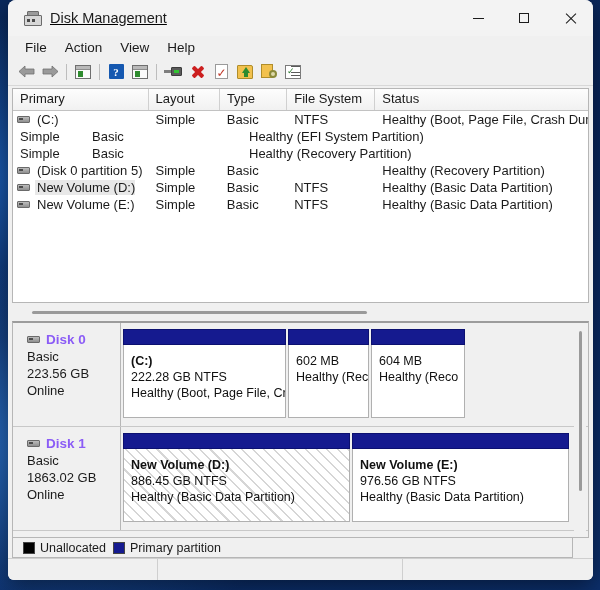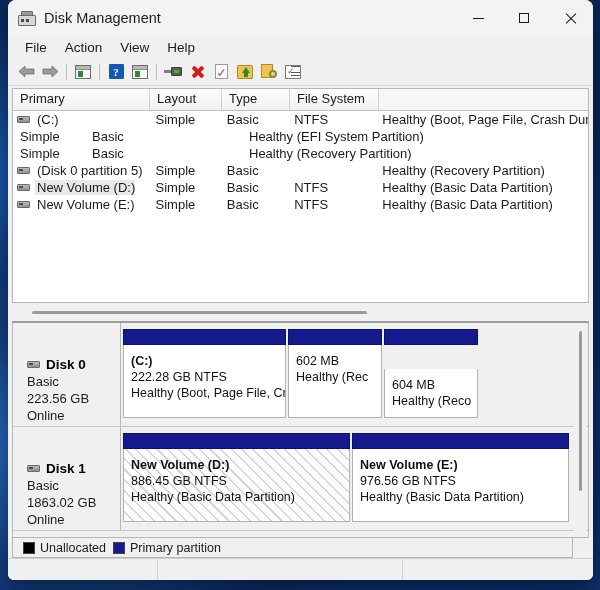--- a/index.html
+++ b/index.html
@@ -27,21 +27,21 @@
     overflow: hidden;
     display: flex; flex-direction: column;
   }
   
   #titlebar {
     height: 36px; flex: 0 0 36px;
     background: #f3f3f3;
     display: flex; align-items: center;
     position: relative;
   }
-  #title-left { display: flex; align-items: center; padding-left: 10px; }
+  #title-left { display: flex; align-items: center; padding-left: 16px; text-decoration: underline; }
   .app-icon { width: 18px; height: 15px; position: relative; margin-right: 8px; }
   .app-icon .body {
     position: absolute; left: 0; top: 4px; width: 18px; height: 11px;
     background: #d7d7d7; border: 1px solid #6b6b6b; border-radius: 1px;
   }
   .app-icon .top {
     position: absolute; left: 3px; top: 0px; width: 12px; height: 5px;
     background: #9a9a9a; border: 1px solid #6b6b6b; border-radius: 1px 1px 0 0;
   }
   .app-icon .s1, .app-icon .s2 {
@@ -181,22 +181,22 @@
     border-top: 2px solid #9c9c9c;
     margin: 0 4px; position: relative; overflow: hidden;
   }
   .diskrow { display: flex; height: 104px; position: relative;
              border-bottom: 1px solid #c8c8c8; }
   .diskinfo {
     flex: 0 0 108px; background: #f0f0f0;
     border-right: 1px solid #b6b6b6;
     padding: 9px 0 0 14px;
   }
-  .diskinfo .dname { font-size: 13.5px; font-weight: bold; color: #000000;
-             display: flex; align-items: center; gap: 6px; margin-top: 25px; }
+  .diskinfo .dname { font-size: 13.5px; font-weight: bold; color: #8b5cf6;
+             display: flex; align-items: center; gap: 6px; }
   .diskinfo .dname .drv-ico { width: 13px; height: 7px; }
   .diskinfo .dl { font-size: 13px; color: #1b1b1b; margin-top: 2px; }
   .parts { flex: 1 1 auto; display: flex; padding: 6px 0 8px 2px;
            gap: 2px; position: relative; }
   .part { display: flex; flex-direction: column; position: relative; }
   .part .cap { height: 16px; background: #151a8f;
                border: 1px solid #0c1070; }
   .part .bodyp {
     flex: 1 1 auto; background: #ffffff;
     border: 1px solid #b0b0b0; border-top: none;
@@ -333,20 +333,21 @@
         </span>
     </div>
   </div>
 
   <div id="volpane">
     <div id="colhead">
       <div class="colh" style="width:137px;">Primary</div>
       <div class="colh" style="width:72px;">Layout</div>
       <div class="colh" style="width:68px;">Type</div>
       <div class="colh" style="width:89px;">File System</div>
+      <div class="colh" style="width:215px;border-right:none;">Status</div>
     </div>
     <div id="volrows">
         <div class="vrow">
           <div class="vcell c-vol" style="width: 137px;">
             <span class="drv-ico"></span>
             <span class="lbl">(C:)</span>
           </div>
           <div class="vcell" style="width: 72px;">Simple</div>
           <div class="vcell" style="width: 68px;">Basic</div>
           <div class="vcell" style="width: 89px;">NTFS</div>
@@ -415,28 +416,28 @@
           </div>
           <div class="parts">
             <div class="part" style="width: 163px;">
               <div class="cap"></div>
               <div class="bodyp">
                 <div class="pl b">(C:)</div>
                 <div class="pl">222.28 GB NTFS</div>
                 <div class="pl">Healthy (Boot, Page File, Cr</div>
               </div>
             </div>
-            <div class="part" style="width: 94px;">
+            <div class="part" style="width: 81px;">
               <div class="cap"></div>
               <div class="bodyp">
                 <div class="pl">602 MB</div>
                 <div class="pl">Healthy (Rec</div>
               </div>
             </div>
-            <div class="part" style="width: 94px; gap: 24px;">
+            <div class="part" style="width: 94px;">
               <div class="cap"></div>
               <div class="bodyp">
                 <div class="pl">604 MB</div>
                 <div class="pl">Healthy (Reco</div>
               </div>
             </div>
           </div>
         </div>
         <div class="diskrow">
           <div class="diskinfo">

